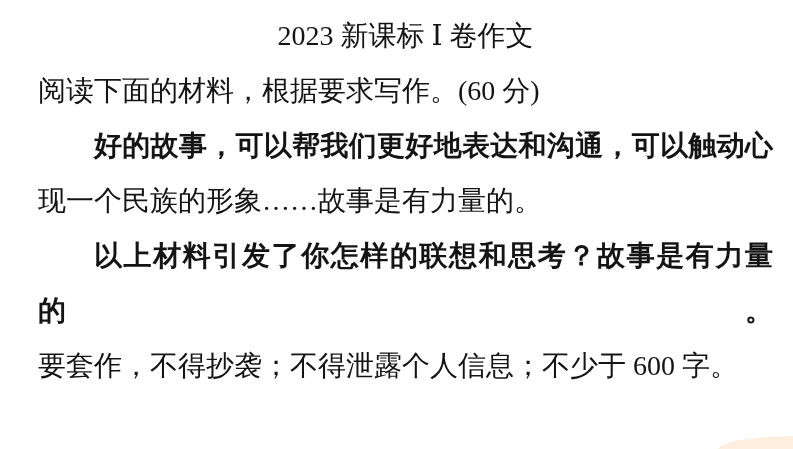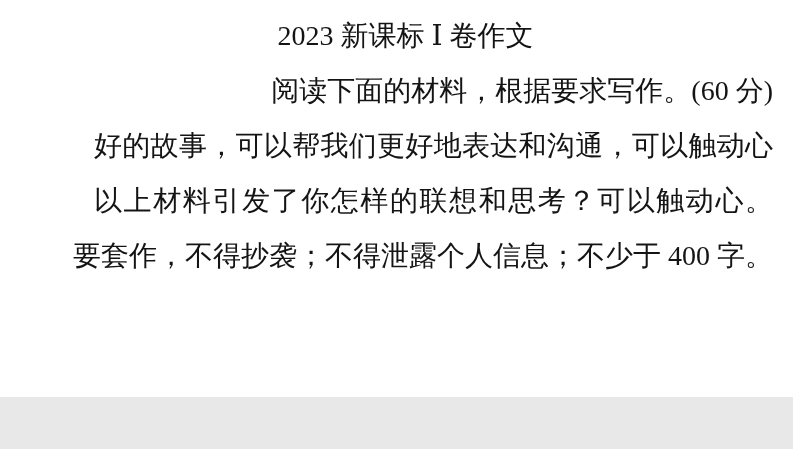--- a/index.html
+++ b/index.html
@@ -3,44 +3,45 @@
 <meta charset="utf-8">
 <style>
   html, body {
     margin: 0;
     padding: 0;
     background: #e8e8e8;
   }
   .page {
     position: relative;
     width: 793px;
-    height: 397px;
+    height: 449px;
     background: var(--bg, #ffffff);
     color: var(--fg, #141414);
     overflow: hidden;
     font-family: "Liberation Serif", "DejaVu Serif", serif;
     font-size: 28px;
     line-height: 55px;
   }
   .content {
     padding: 8px 20px 0 38px;
   }
   .title {
     text-align: center;
     white-space: nowrap;
   }
   .line {
-    text-align: right;
+    text-align: left;
   }
   .line.indent {
     text-indent: 56px;
   }
   .line.fill {
     text-align: justify;
     text-align-last: justify;
+    font-weight: bold;
   }
   .corner-blob {
     position: absolute;
     left: 718px;
     top: 436px;
     width: 160px;
     height: 28px;
     border-radius: 50%;
     background: var(--accent, #fdeedd);
   }
@@ -50,21 +51,22 @@
 
 <div class="page" style="--bg: #ffffff; --fg: #141414; --accent: #fdeedd;">
   <div class="content">
     <div class="title">2023 新课标 Ⅰ 卷作文</div>
 
     <div class="line">阅读下面的材料，根据要求写作。(60 分)</div>
 
     <div class="line indent fill">好的故事，可以帮我们更好地表达和沟通，可以触动心</div>
 
 
+    <div class="line">现一个民族的形象……故事是有力量的。</div>
 
-    <div class="line indent fill">以上材料引发了你怎样的联想和思考？可以触动心。</div>
+    <div class="line indent fill">以上材料引发了你怎样的联想和思考？故事是有力量的。</div>
 
 
-    <div class="line">要套作，不得抄袭；不得泄露个人信息；不少于 400 字。</div>
+    <div class="line">要套作，不得抄袭；不得泄露个人信息；不少于 600 字。</div>
   </div>
 
   <div class="corner-blob"></div>
 </div>
 
 </body></html>

